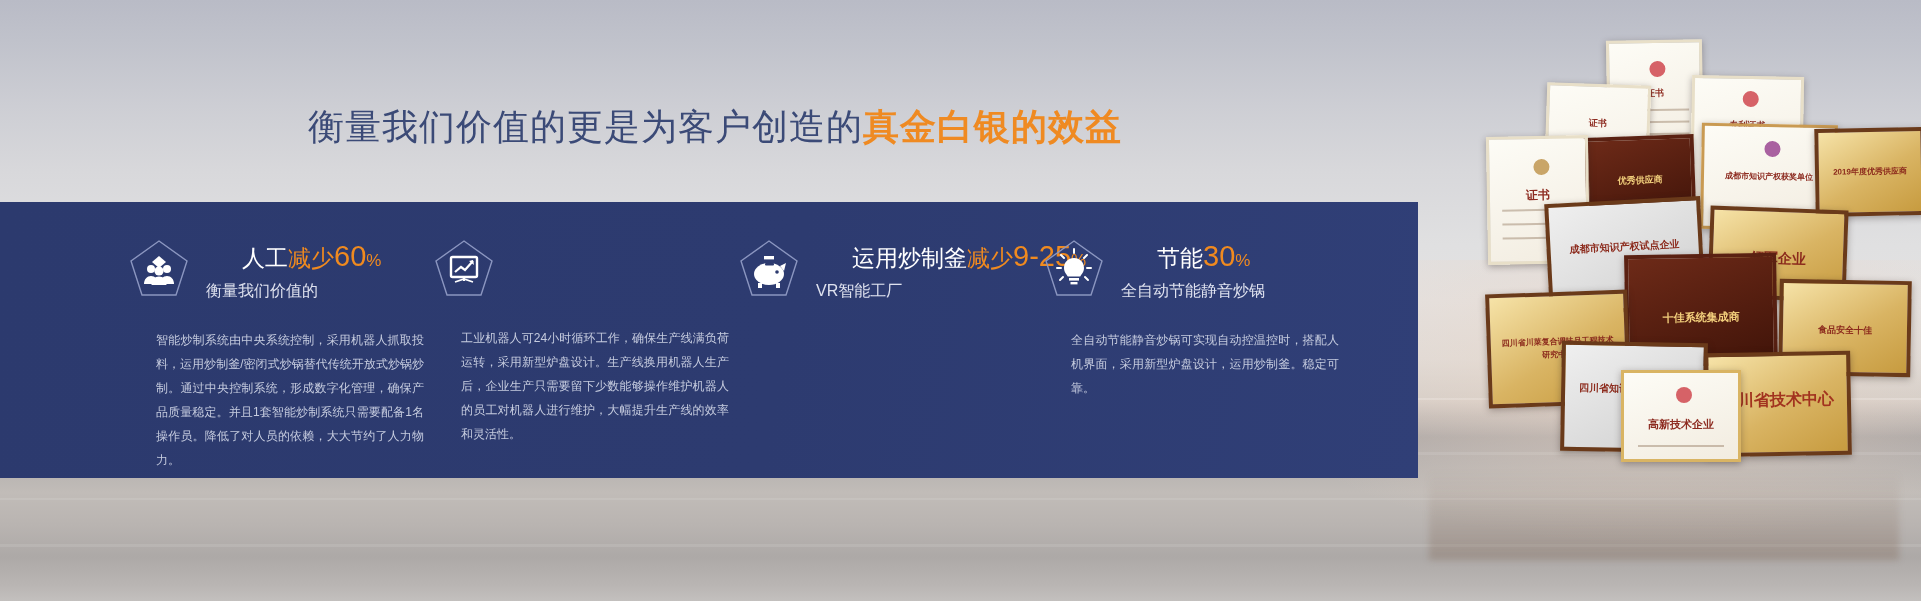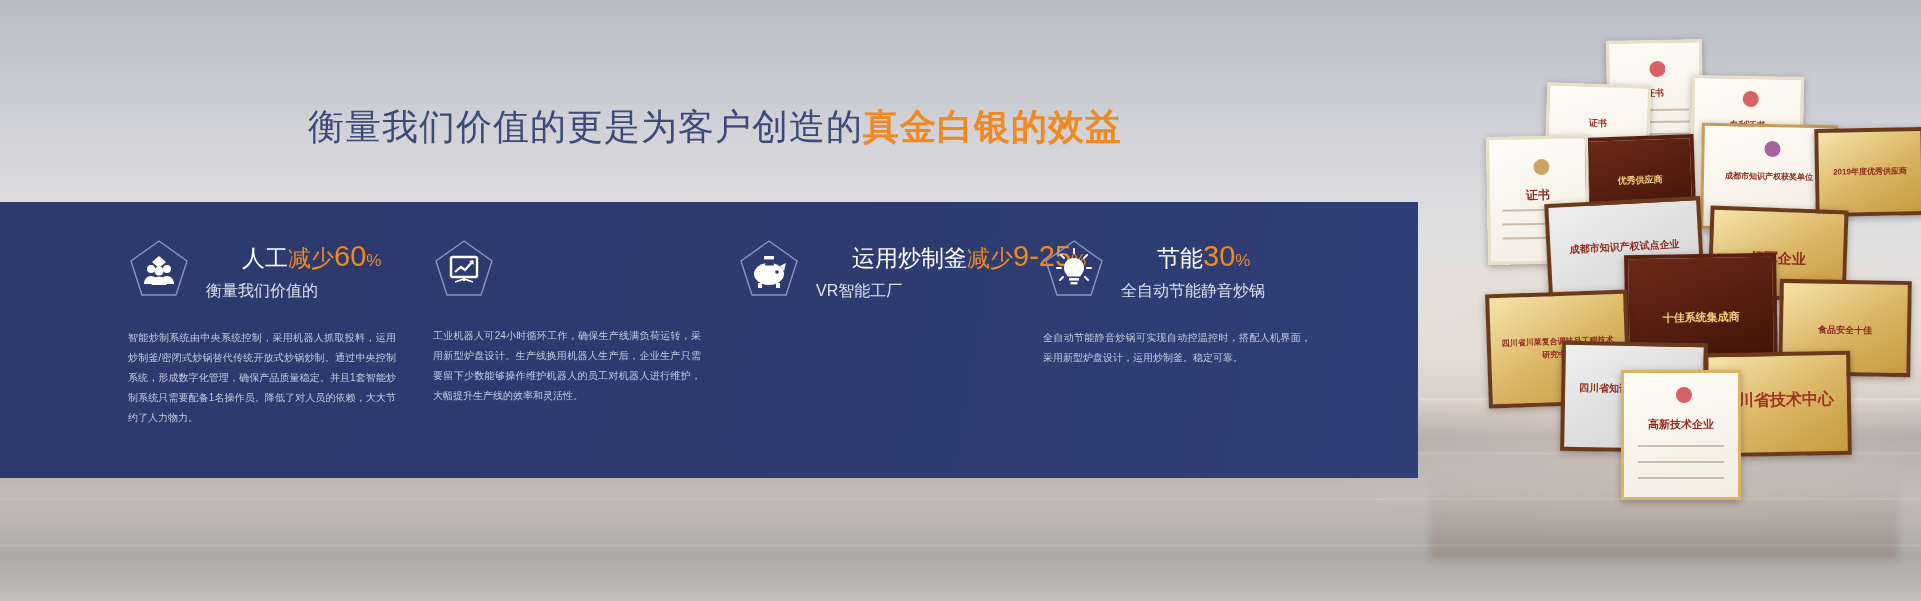--- a/index.html
+++ b/index.html
@@ -68,22 +68,22 @@
   .hexwrap svg{ position:absolute; left:0; top:0; }
 
   .feature-titles{ margin-left:16px; padding-top:4px; }
   .f-title{ font-size:23px; font-weight:normal; color:#ffffff; white-space:nowrap; line-height:1.15;margin-left:36px; }
   .f-title .num{ color:#f08a1f; font-size:29px; }
   .f-title .pct{ color:#f08a1f; font-size:17px; }
   .f-title .hl{ color:#f08a1f; }
   .f-sub{ font-size:16px; color:#dfe2ef; margin-top:8px; font-weight:400; }
 
   .f-body{
-    margin-top:26px; font-size:10px; line-height:2.0;
-    color:#c6ccdf; text-align:justify; width:268px;
+    margin-top:26px; font-size:12px; line-height:2.0;
+    color:#c6ccdf; text-align:justify; width:268px;margin-left:28px;
   }
 
   
   #certs{ position:absolute; right:22px; top:40px; width:470px; height:470px; }
   #certs .c{ position:absolute; box-shadow:0 2px 7px rgba(40,30,25,.35); overflow:hidden; }
   .c .inner{ width:100%; height:100%; position:relative; }
   .c .ln{ position:absolute; left:12%; right:12%; height:2px; background:rgba(120,90,60,.35); }
   .c .seal{ position:absolute; width:16px; height:16px; border-radius:50%; background:#c9303a; opacity:.75; }
   .c .ttl{ position:absolute; left:8%; right:8%; text-align:center; font-size:9px; font-weight:bold;
            color:#8d2b20; white-space:nowrap; overflow:hidden; }
@@ -311,21 +311,21 @@
         <div class="ttl" style="top:36px;font-size:10px;">四川省知识产权试点企业</div>
       </div>
   </div>
 
   <div class="c plaqueGold" style="left:276px;top:312px;width:146px;height:104px;transform:rotate(-1deg);">
     <div class="inner">
         <div class="ttl" style="top:34px;font-size:16px;color:#a2331f;">四川省技术中心</div>
       </div>
   </div>
 
-  <div class="c paper" style="left:192px;top:330px;width:120px;height:130px;transform:rotate(0deg);border-color:#d9b463;">
+  <div class="c paper" style="left:192px;top:330px;width:120px;height:92px;transform:rotate(0deg);border-color:#d9b463;">
     <div class="inner">
         <div class="seal" style="left:52px;top:14px;"></div>
       <div class="ttl" style="top:44px;font-size:11px;">高新技术企业</div>
       <div class="ln" style="top:72px;"></div>
         <div class="ln" style="top:88px;"></div>
         <div class="ln" style="top:104px;"></div>
       </div>
   </div>
 
 </div>

